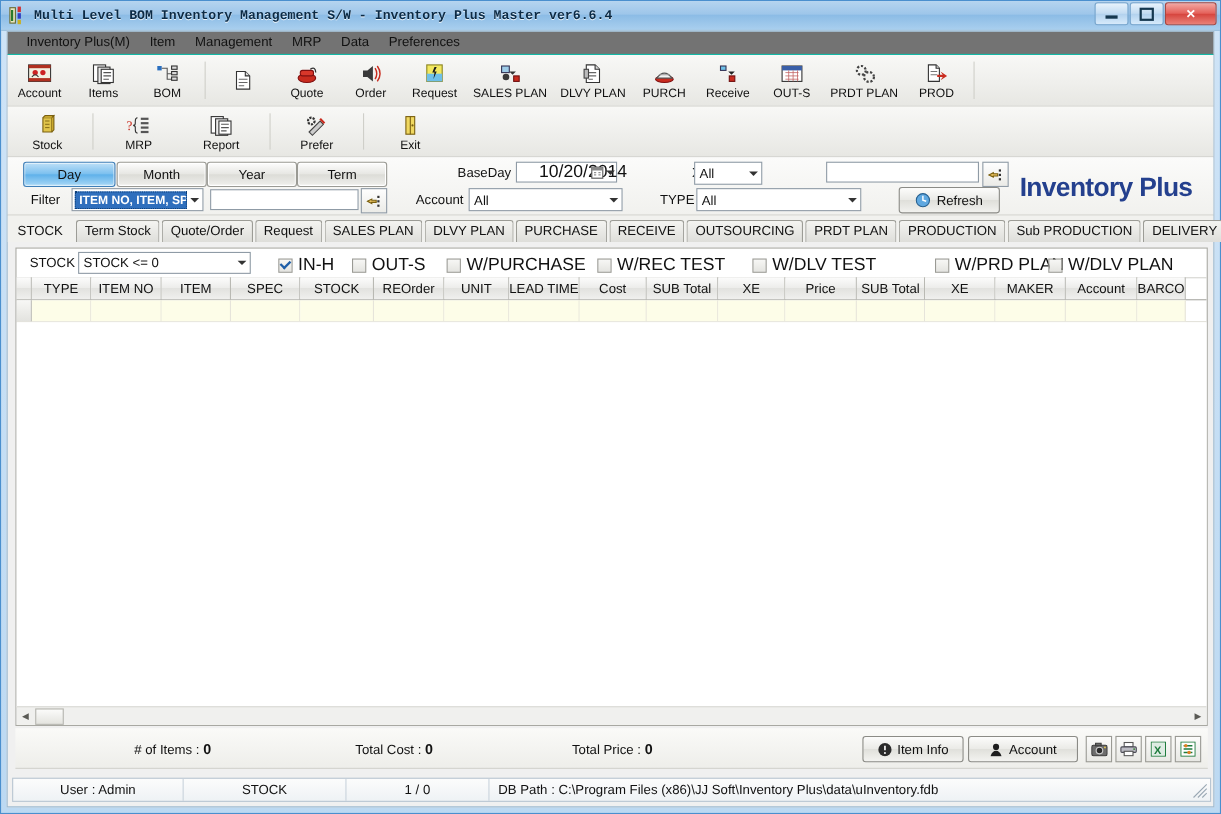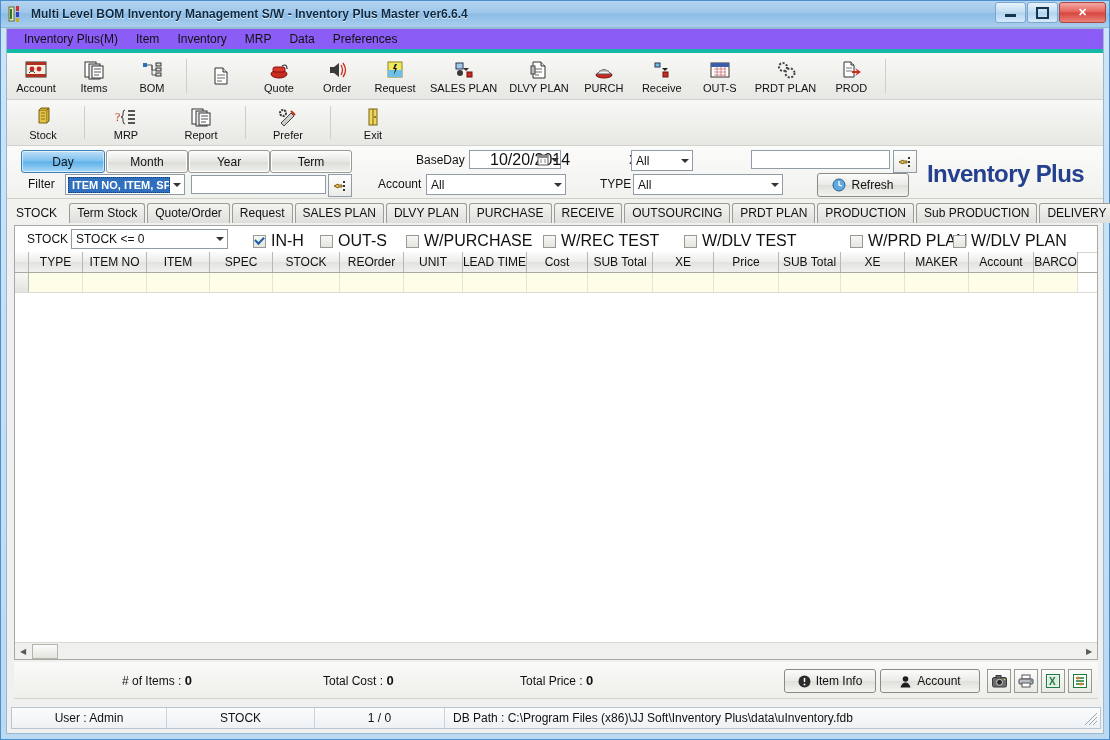--- a/index.html
+++ b/index.html
@@ -25,20 +25,21 @@
     display:flex;align-items:center;
   }
   #titlebar .app-icon{
     width:18px;height:18px;margin-left:6px;margin-right:6px;
     position:relative;flex:none;
   }
   #titlebar .title-text{
     font-size:12px;color:#0b2a45;font-weight:600;
     text-shadow:0 1px 0 rgba(255,255,255,.8);
     white-space:nowrap;
+    font-family:Liberation Mono, monospace;
   }
   #win-btns{position:absolute;right:3px;top:1px;display:flex;gap:1px;}
   .win-btn{
     width:29px;height:19px;border:1px solid #7ba7cd;border-radius:3px;
     background:linear-gradient(to bottom,#e8f3fc,#c3dcf2 48%,#b2d2ee 52%,#d7eafb);
     display:flex;align-items:center;justify-content:center;
     font-size:11px;color:#12364f;
   }
   .win-btn.close{
     width:45px;
@@ -48,22 +49,22 @@
   .glyph-min{width:11px;height:3px;background:#14374f;margin-top:6px;}
   .glyph-max{width:9px;height:8px;border:2px solid #14374f;}
 
   
   #client{
     position:absolute;left:5px;top:27px;width:1098px;height:706px;
     background:#f0f0f0;border:1px solid #9bb8cf;box-sizing:border-box;
   }
   
   #menubar{
-    height:20px;background:#8b5cf6;display:flex;align-items:center;
-    padding-left:8px;border-bottom:4px solid #14b8a6;
+    height:20px;background:#737373;display:flex;align-items:flex-start;
+    padding-left:8px;border-bottom:1px solid #14b8a6;
   }
   #menubar .mi{padding:2px 9px;font-size:12px;color:#111;cursor:default;}
 
   
   .toolbar{
     background:linear-gradient(to bottom,#f6f6f4,#ececeа 60%,#e6e6e2);
     background:linear-gradient(to bottom,#f8f8f6 0%,#efefec 55%,#e7e7e3 100%);
     border-bottom:1px solid #d2d2cc;
     display:flex;align-items:stretch;
   }
@@ -264,21 +265,21 @@
         </div>
       <div class="win-btn close">✕</div>
     </div>
   </div>
 
   <div id="client">
 
     <div id="menubar">
       <div class="mi">Inventory Plus(M)</div>
       <div class="mi">Item</div>
-      <div class="mi">Inventory</div>
+      <div class="mi">Management</div>
       <div class="mi">MRP</div>
       <div class="mi">Data</div>
       <div class="mi">Preferences</div>
     </div>
 
     <div class="toolbar" id="toolbar1">
       <div class="tb-item">
         <div class="tb-ico">
           <svg width="22" height="20" viewBox="0 0 22 20">
             <rect x="1" y="2" width="20" height="15" fill="#f2efe0" stroke="#333"></rect>

